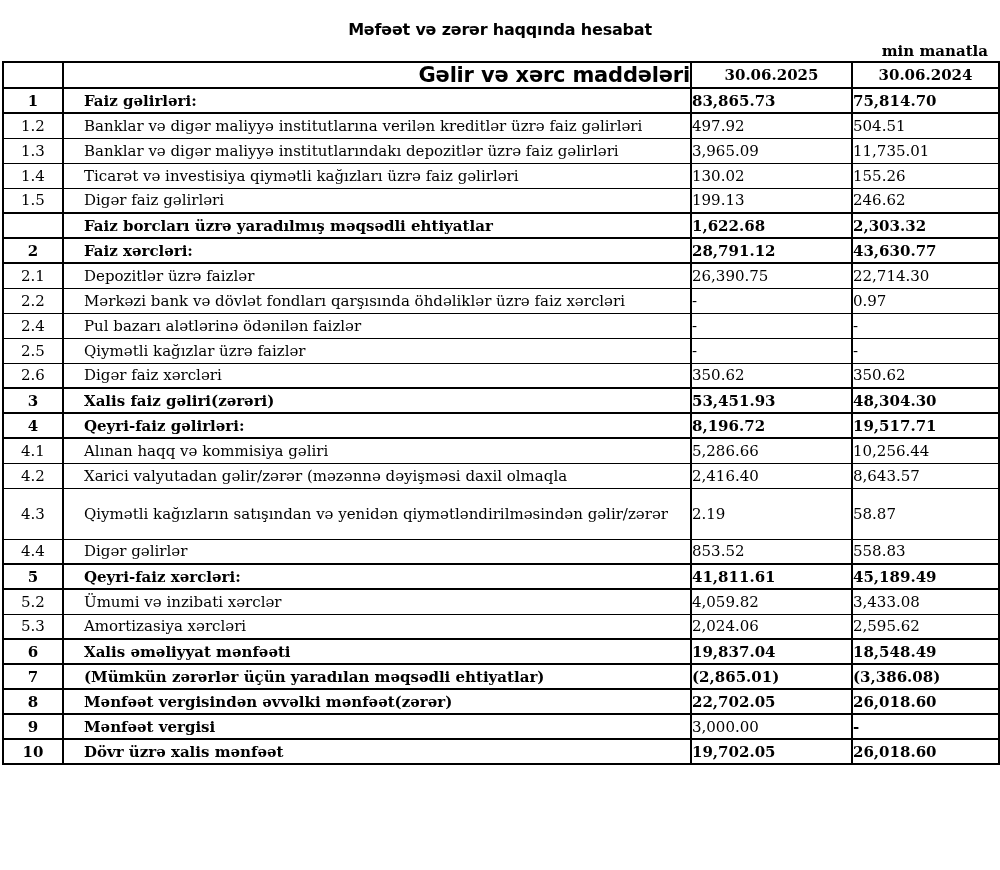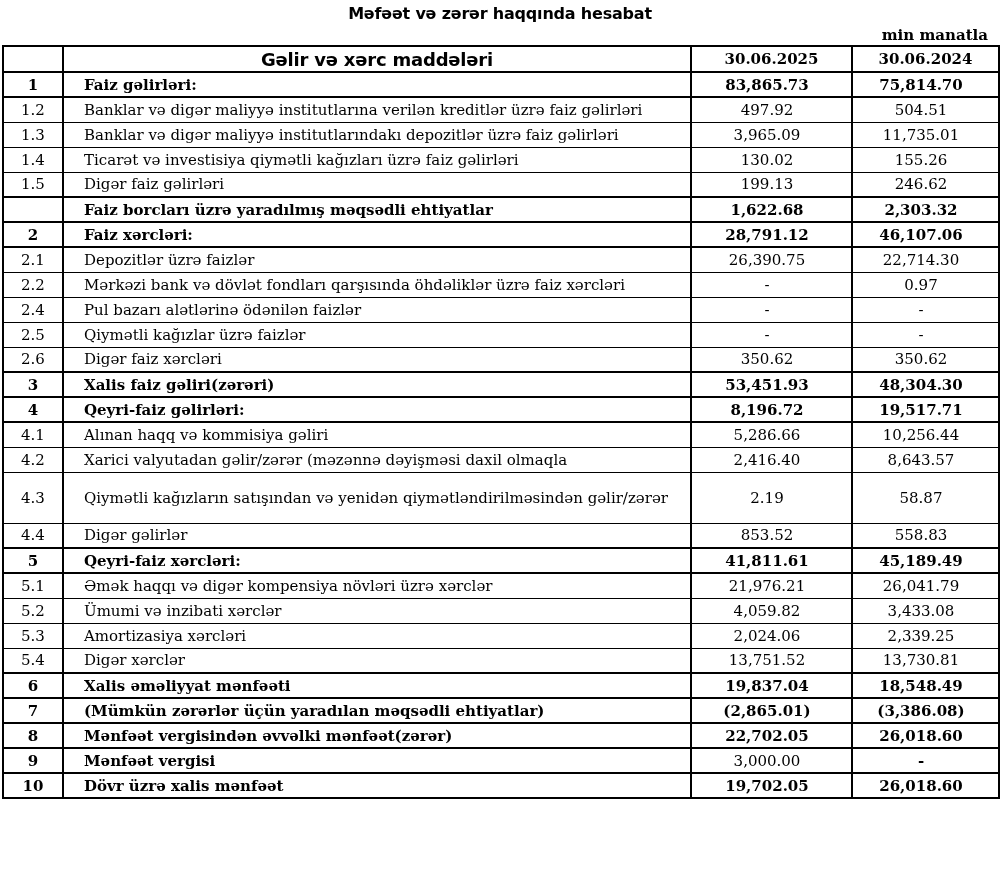--- a/index.html
+++ b/index.html
@@ -9,21 +9,21 @@
     color: #000000;
     font-family: "DejaVu Serif", "Liberation Serif", serif;
   }
   body { height: 870px; overflow: hidden; }
 
   .page-title {
     text-align: center;
     font-family: "DejaVu Sans", "Liberation Sans", sans-serif;
     font-weight: bold;
     font-size: 16px;
-    padding-top: 4px;
+    padding-top: 20px;
     letter-spacing: -0.2px;
   }
 
   .unit-note {
     text-align: right;
     font-weight: bold;
     font-size: 15px;
     padding-right: 12px;
     margin-top: 3px;
     margin-bottom: 1px;
@@ -47,30 +47,31 @@
   }
 
   .pl-table thead th {
     height: 26px;
     border-bottom-width: 2px;
     font-weight: bold;
     text-align: center;
   }
   .pl-table thead th.head-item {
     font-family: "DejaVu Sans", "Liberation Sans", sans-serif;
-    font-size: 18px;
+    font-size: 21px;
     letter-spacing: -0.2px;
+    text-align: right;
   }
 
   .pl-table tbody td { height: 25px; }
   .pl-table tbody tr.tall td { height: 51px; }
 
   .c-no    { text-align: center; }
   .c-label { text-align: left; padding: 1px 20px; }
-  .c-val   { text-align: center; padding-right: 9px; }
+  .c-val   { text-align: left; padding-right: 9px; }
 
   .pl-table tbody tr.section td {
     font-weight: bold;
     border-top-width: 2px;
     border-bottom-width: 2px;
   }
   .pl-table tbody tr.section td.regular { font-weight: normal; }
 </style>
 </head>
 <body>
@@ -128,21 +129,21 @@
       <tr class="section">
         <td class="c-no"></td>
         <td class="c-label">Faiz borcları üzrə yaradılmış məqsədli ehtiyatlar</td>
         <td class="c-val">1,622.68</td>
         <td class="c-val">2,303.32</td>
       </tr>
       <tr class="section">
         <td class="c-no">2</td>
         <td class="c-label">Faiz xərcləri:</td>
         <td class="c-val">28,791.12</td>
-        <td class="c-val">46,107.06</td>
+        <td class="c-val">43,630.77</td>
       </tr>
       <tr>
         <td class="c-no">2.1</td>
         <td class="c-label">Depozitlər üzrə faizlər</td>
         <td class="c-val">26,390.75</td>
         <td class="c-val">22,714.30</td>
       </tr>
       <tr>
         <td class="c-no">2.2</td>
         <td class="c-label">Mərkəzi bank və dövlət fondları qarşısında öhdəliklər üzrə faiz xərcləri</td>
@@ -203,42 +204,30 @@
         <td class="c-val">853.52</td>
         <td class="c-val">558.83</td>
       </tr>
       <tr class="section">
         <td class="c-no">5</td>
         <td class="c-label">Qeyri-faiz xərcləri:</td>
         <td class="c-val">41,811.61</td>
         <td class="c-val">45,189.49</td>
       </tr>
       <tr>
-        <td class="c-no">5.1</td>
-        <td class="c-label">Əmək haqqı və digər kompensiya növləri üzrə xərclər</td>
-        <td class="c-val">21,976.21</td>
-        <td class="c-val">26,041.79</td>
-      </tr>
-      <tr>
         <td class="c-no">5.2</td>
         <td class="c-label">Ümumi və inzibati xərclər</td>
         <td class="c-val">4,059.82</td>
         <td class="c-val">3,433.08</td>
       </tr>
       <tr>
         <td class="c-no">5.3</td>
         <td class="c-label">Amortizasiya xərcləri</td>
         <td class="c-val">2,024.06</td>
-        <td class="c-val">2,339.25</td>
-      </tr>
-      <tr>
-        <td class="c-no">5.4</td>
-        <td class="c-label">Digər xərclər</td>
-        <td class="c-val">13,751.52</td>
-        <td class="c-val">13,730.81</td>
+        <td class="c-val">2,595.62</td>
       </tr>
       <tr class="section">
         <td class="c-no">6</td>
         <td class="c-label">Xalis əməliyyat mənfəəti</td>
         <td class="c-val">19,837.04</td>
         <td class="c-val">18,548.49</td>
       </tr>
       <tr class="section">
         <td class="c-no">7</td>
         <td class="c-label">(Mümkün zərərlər üçün yaradılan məqsədli ehtiyatlar)</td>

